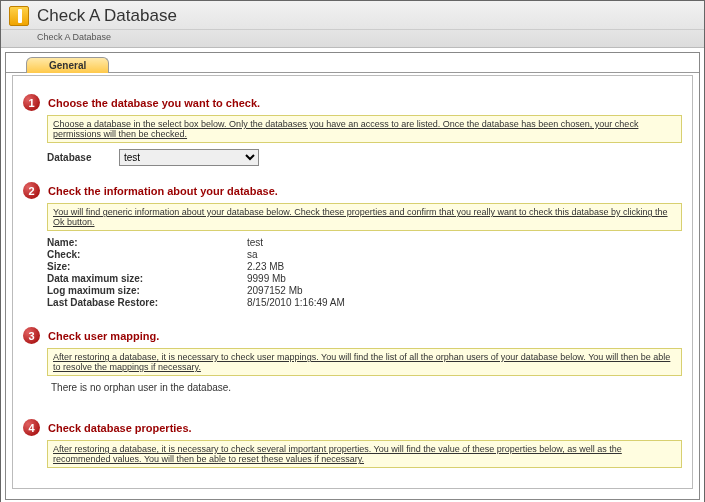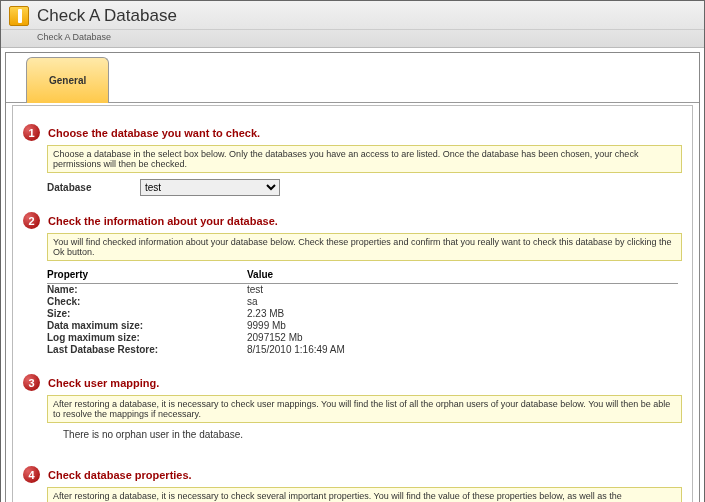--- a/index.html
+++ b/index.html
@@ -59,21 +59,21 @@
   }
   .tabs {
     display: flex;
     margin-left: 20px;
   }
   .tab {
     border: 1px solid #999;
     border-bottom: none;
     border-top-left-radius: 6px;
     border-top-right-radius: 6px;
-    padding: 17px 22px;
+    padding: 2px 22px;
     font-size: 10px;
     margin-right: 10px;
     background: linear-gradient(#eee, #d5d5d5);
     color: #555;
     cursor: pointer;
   }
   .tab.active {
     background: linear-gradient(#ffe9a8, #ffc94a);
     color: #333;
     font-weight: bold;
@@ -110,31 +110,32 @@
     font-weight: bold;
     font-size: 11px;
   }
   .infobox {
     background: #fffde0;
     border: 1px solid #d8d070;
     padding: 3px 5px;
     font-size: 9px;
     color: #333;
     margin: 4px 0 6px 24px;
+    text-decoration: underline;
   }
   .db-row {
     display: flex;
     align-items: center;
     margin-left: 24px;
     margin-top: 4px;
   }
   .db-row label {
     font-weight: bold;
     font-size: 10px;
-    width: 93px;
+    width: 72px;
   }
   .db-row select {
     font-size: 10px;
     width: 140px;
     border: 1px solid #888;
     height: 17px;
   }
   table.proptable {
     margin-left: 24px;
     border-collapse: collapse;
@@ -151,21 +152,21 @@
   }
   table.proptable td {
     padding: 0px 4px 1px 0;
     vertical-align: top;
   }
   table.proptable .propname {
     font-weight: bold;
     width: 200px;
   }
   .note {
-    margin-left: 40px;
+    margin-left: 28px;
     font-size: 10px;
     margin-top: 6px;
     margin-bottom: 4px;
   }
 </style>
 </head>
 <body>
 
 <div class="window">
   <div class="titlebar">
@@ -191,27 +192,23 @@
         <label>Database</label>
         <select>
           <option>test</option>
         </select>
       </div>
 
       <div class="step" style="margin-top:16px;">
         <div class="step-num">2</div>
         <div class="step-title">Check the information about your database.</div>
       </div>
-      <div class="infobox">You will find checked information about your database below. Check these properties and confirm that you really want to check this database by clicking the Ok button.</div>
+      <div class="infobox">You will find generic information about your database below. Check these properties and confirm that you really want to check this database by clicking the Ok button.</div>
       <table class="proptable">
         <tbody>
-            <tr>
-          <th style="width:200px">Property</th>
-          <th>Value</th>
-        </tr>
         <tr>
               <td class="propname">Name:</td>
               <td>test</td>
             </tr>
         <tr>
               <td class="propname">Check:</td>
               <td>sa</td>
             </tr>
         <tr>
               <td class="propname">Size:</td>

